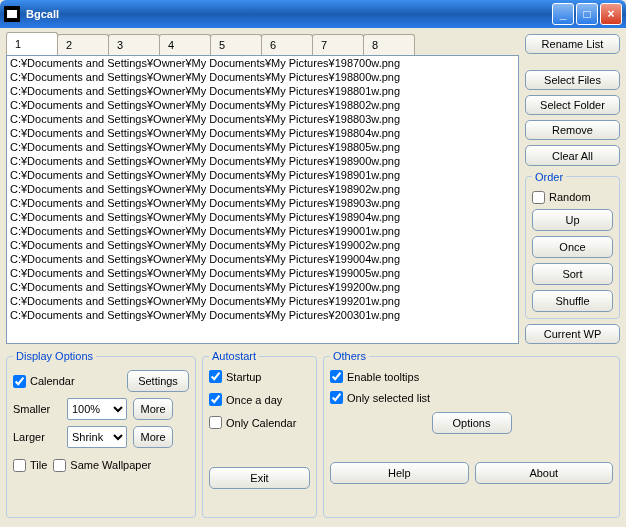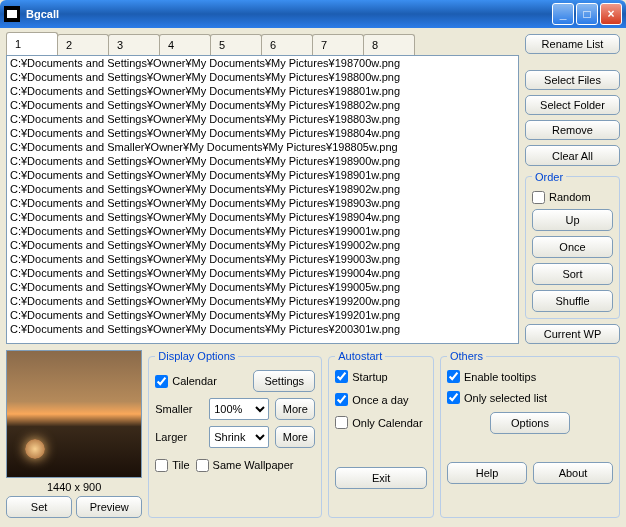--- a/index.html
+++ b/index.html
@@ -76,29 +76,28 @@
           <div class="tab">7</div>
           <div class="tab">8</div>
         </div>
       <div class="listbox" id="listbox">
           <div class="li">C:¥Documents and Settings¥Owner¥My Documents¥My Pictures¥198700w.png</div>
           <div class="li">C:¥Documents and Settings¥Owner¥My Documents¥My Pictures¥198800w.png</div>
           <div class="li">C:¥Documents and Settings¥Owner¥My Documents¥My Pictures¥198801w.png</div>
           <div class="li">C:¥Documents and Settings¥Owner¥My Documents¥My Pictures¥198802w.png</div>
           <div class="li">C:¥Documents and Settings¥Owner¥My Documents¥My Pictures¥198803w.png</div>
           <div class="li">C:¥Documents and Settings¥Owner¥My Documents¥My Pictures¥198804w.png</div>
-          <div class="li">C:¥Documents and Smaller¥Owner¥My Documents¥My Pictures¥198805w.png</div>
+          <div class="li">C:¥Documents and Settings¥Owner¥My Documents¥My Pictures¥198805w.png</div>
           <div class="li">C:¥Documents and Settings¥Owner¥My Documents¥My Pictures¥198900w.png</div>
           <div class="li">C:¥Documents and Settings¥Owner¥My Documents¥My Pictures¥198901w.png</div>
           <div class="li">C:¥Documents and Settings¥Owner¥My Documents¥My Pictures¥198902w.png</div>
           <div class="li">C:¥Documents and Settings¥Owner¥My Documents¥My Pictures¥198903w.png</div>
           <div class="li">C:¥Documents and Settings¥Owner¥My Documents¥My Pictures¥198904w.png</div>
           <div class="li">C:¥Documents and Settings¥Owner¥My Documents¥My Pictures¥199001w.png</div>
           <div class="li">C:¥Documents and Settings¥Owner¥My Documents¥My Pictures¥199002w.png</div>
-          <div class="li">C:¥Documents and Settings¥Owner¥My Documents¥My Pictures¥199003w.png</div>
           <div class="li">C:¥Documents and Settings¥Owner¥My Documents¥My Pictures¥199004w.png</div>
           <div class="li">C:¥Documents and Settings¥Owner¥My Documents¥My Pictures¥199005w.png</div>
           <div class="li">C:¥Documents and Settings¥Owner¥My Documents¥My Pictures¥199200w.png</div>
           <div class="li">C:¥Documents and Settings¥Owner¥My Documents¥My Pictures¥199201w.png</div>
           <div class="li">C:¥Documents and Settings¥Owner¥My Documents¥My Pictures¥200301w.png</div>
         </div>
     </div>
     <div class="rightcol">
       <div class="btn">Rename List</div>
       <div style="height:6px"></div>
@@ -117,28 +116,20 @@
           <div class="btn">Once</div>
           <div class="btn">Sort</div>
           <div class="btn">Shuffle</div>
         </div>
       </fieldset>
       <div class="btn">Current WP</div>
     </div>
   </div>
 
   <div class="botrow">
-    <div class="preview">
-      <div class="pvimg"></div>
-      <div class="pvdim">1440 x 900</div>
-      <div class="pvbtns">
-        <div class="btn">Set</div>
-        <div class="btn">Preview</div>
-      </div>
-    </div>
 
     <fieldset class="dispopt">
       <legend>Display Options</legend>
       <div class="row">
         <label class="chk">
             <input type="checkbox" checked="" style="">
             <span>Calendar</span>
           </label>
         <div style="flex:1"></div>
         <div class="btn" style="width:62px">Settings</div>

